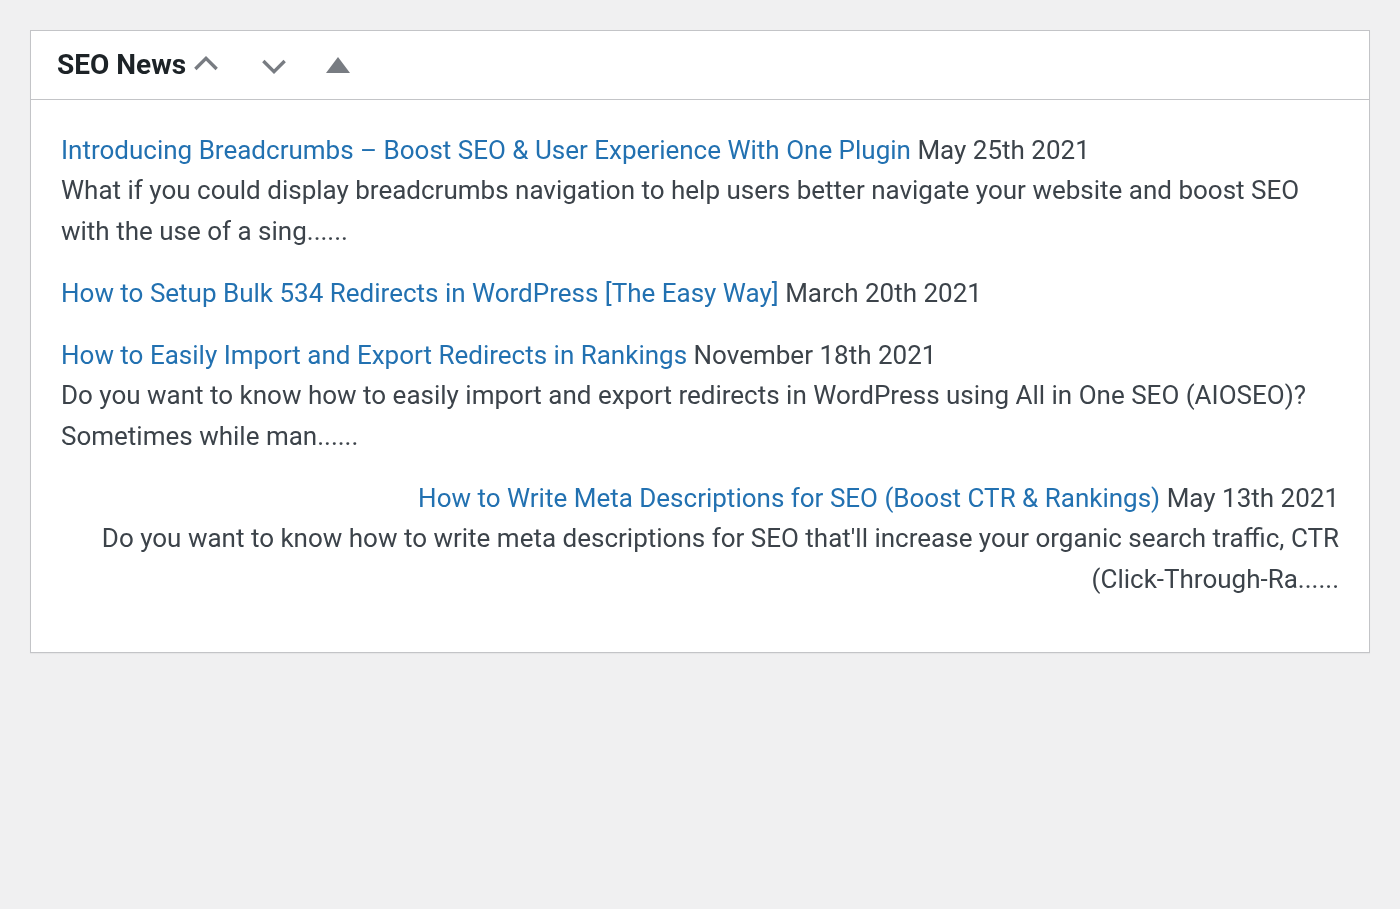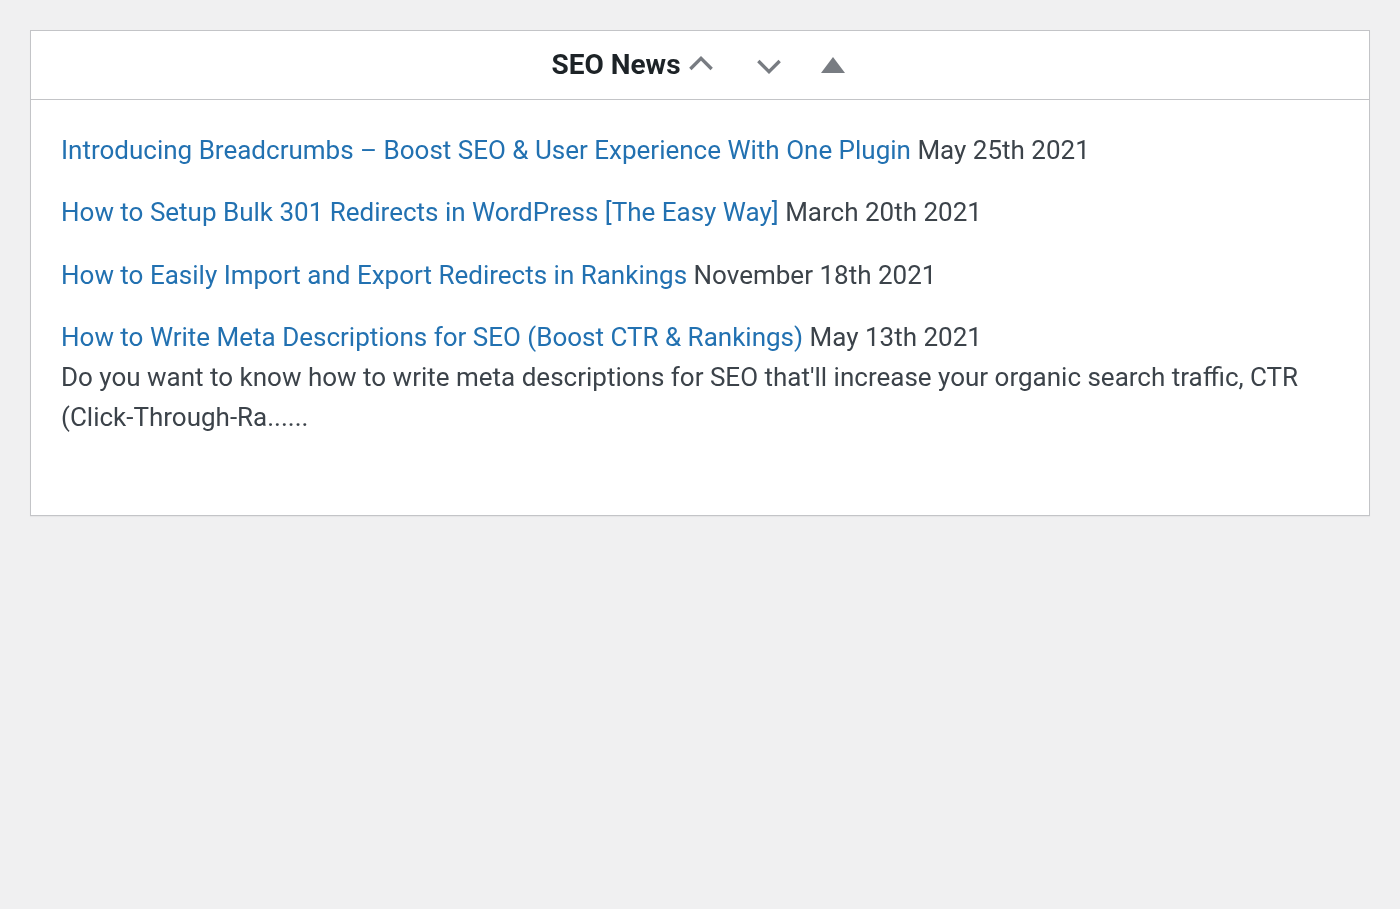--- a/index.html
+++ b/index.html
@@ -14,21 +14,21 @@
     padding: 30px;
   }
   .postbox {
     background: #fff;
     border: 1px solid #c3c4c7;
     box-shadow: 0 1px 1px rgba(0,0,0,0.04);
   }
   .postbox-header {
     display: flex;
     align-items: center;
-    justify-content: center;
+    justify-content: flex-start;
     border-bottom: 1px solid #c3c4c7;
     padding: 14px 26px;
   }
   .postbox-header h2 {
     margin: 0;
     font-size: 28px;
     font-weight: 700;
     color: #1d2327;
     line-height: 1.2;
   }
@@ -56,29 +56,29 @@
   }
   .handle-actions .tri {
     width: 0;
     height: 0;
     border-left: 12px solid transparent;
     border-right: 12px solid transparent;
     border-bottom: 16px solid #787c82;
     display: block;
   }
   .inside {
-    padding: 30px 30px 60px 30px;
+    padding: 30px 30px 36px 30px;
   }
   .rss-item {
     margin-bottom: 22px;
     font-size: 26px;
     line-height: 1.55;
     color: #3c434a;
   }
-  .rss-item:last-child { margin-bottom: 17px; }
+  .rss-item:last-child { margin-bottom: 17px; text-align: right; }
   .rss-item a {
     color: #2271b1;
     text-decoration: none;
   }
   .rss-date {
     color: #3c434a;
   }
   .rss-summary {
     color: #3c434a;
   }
@@ -106,30 +106,32 @@
           <span class="tri"></span>
         </button>
       </div>
     </div>
 
     <div class="inside">
 
       <div class="rss-item">
         <a href="#">Introducing Breadcrumbs – Boost SEO &amp; User Experience With One Plugin</a> 
         <span class="rss-date">May 25th 2021</span><br>
+        <span class="rss-summary">What if you could display breadcrumbs navigation to help users better navigate your website and boost SEO with the use of a sing......</span>
       </div>
 
       <div class="rss-item">
-        <a href="#">How to Setup Bulk 301 Redirects in WordPress [The Easy Way]</a> 
+        <a href="#">How to Setup Bulk 534 Redirects in WordPress [The Easy Way]</a> 
         <span class="rss-date">March 20th 2021</span><br>
       </div>
 
       <div class="rss-item">
         <a href="#">How to Easily Import and Export Redirects in Rankings</a> 
         <span class="rss-date">November 18th 2021</span><br>
+        <span class="rss-summary">Do you want to know how to easily import and export redirects in WordPress using All in One SEO (AIOSEO)? Sometimes while man......</span>
       </div>
 
       <div class="rss-item">
         <a href="#">How to Write Meta Descriptions for SEO (Boost CTR &amp; Rankings)</a> 
         <span class="rss-date">May 13th 2021</span><br>
         <span class="rss-summary">Do you want to know how to write meta descriptions for SEO that'll increase your organic search traffic, CTR (Click-Through-Ra......</span>
       </div>
 
     </div>
   </div>

